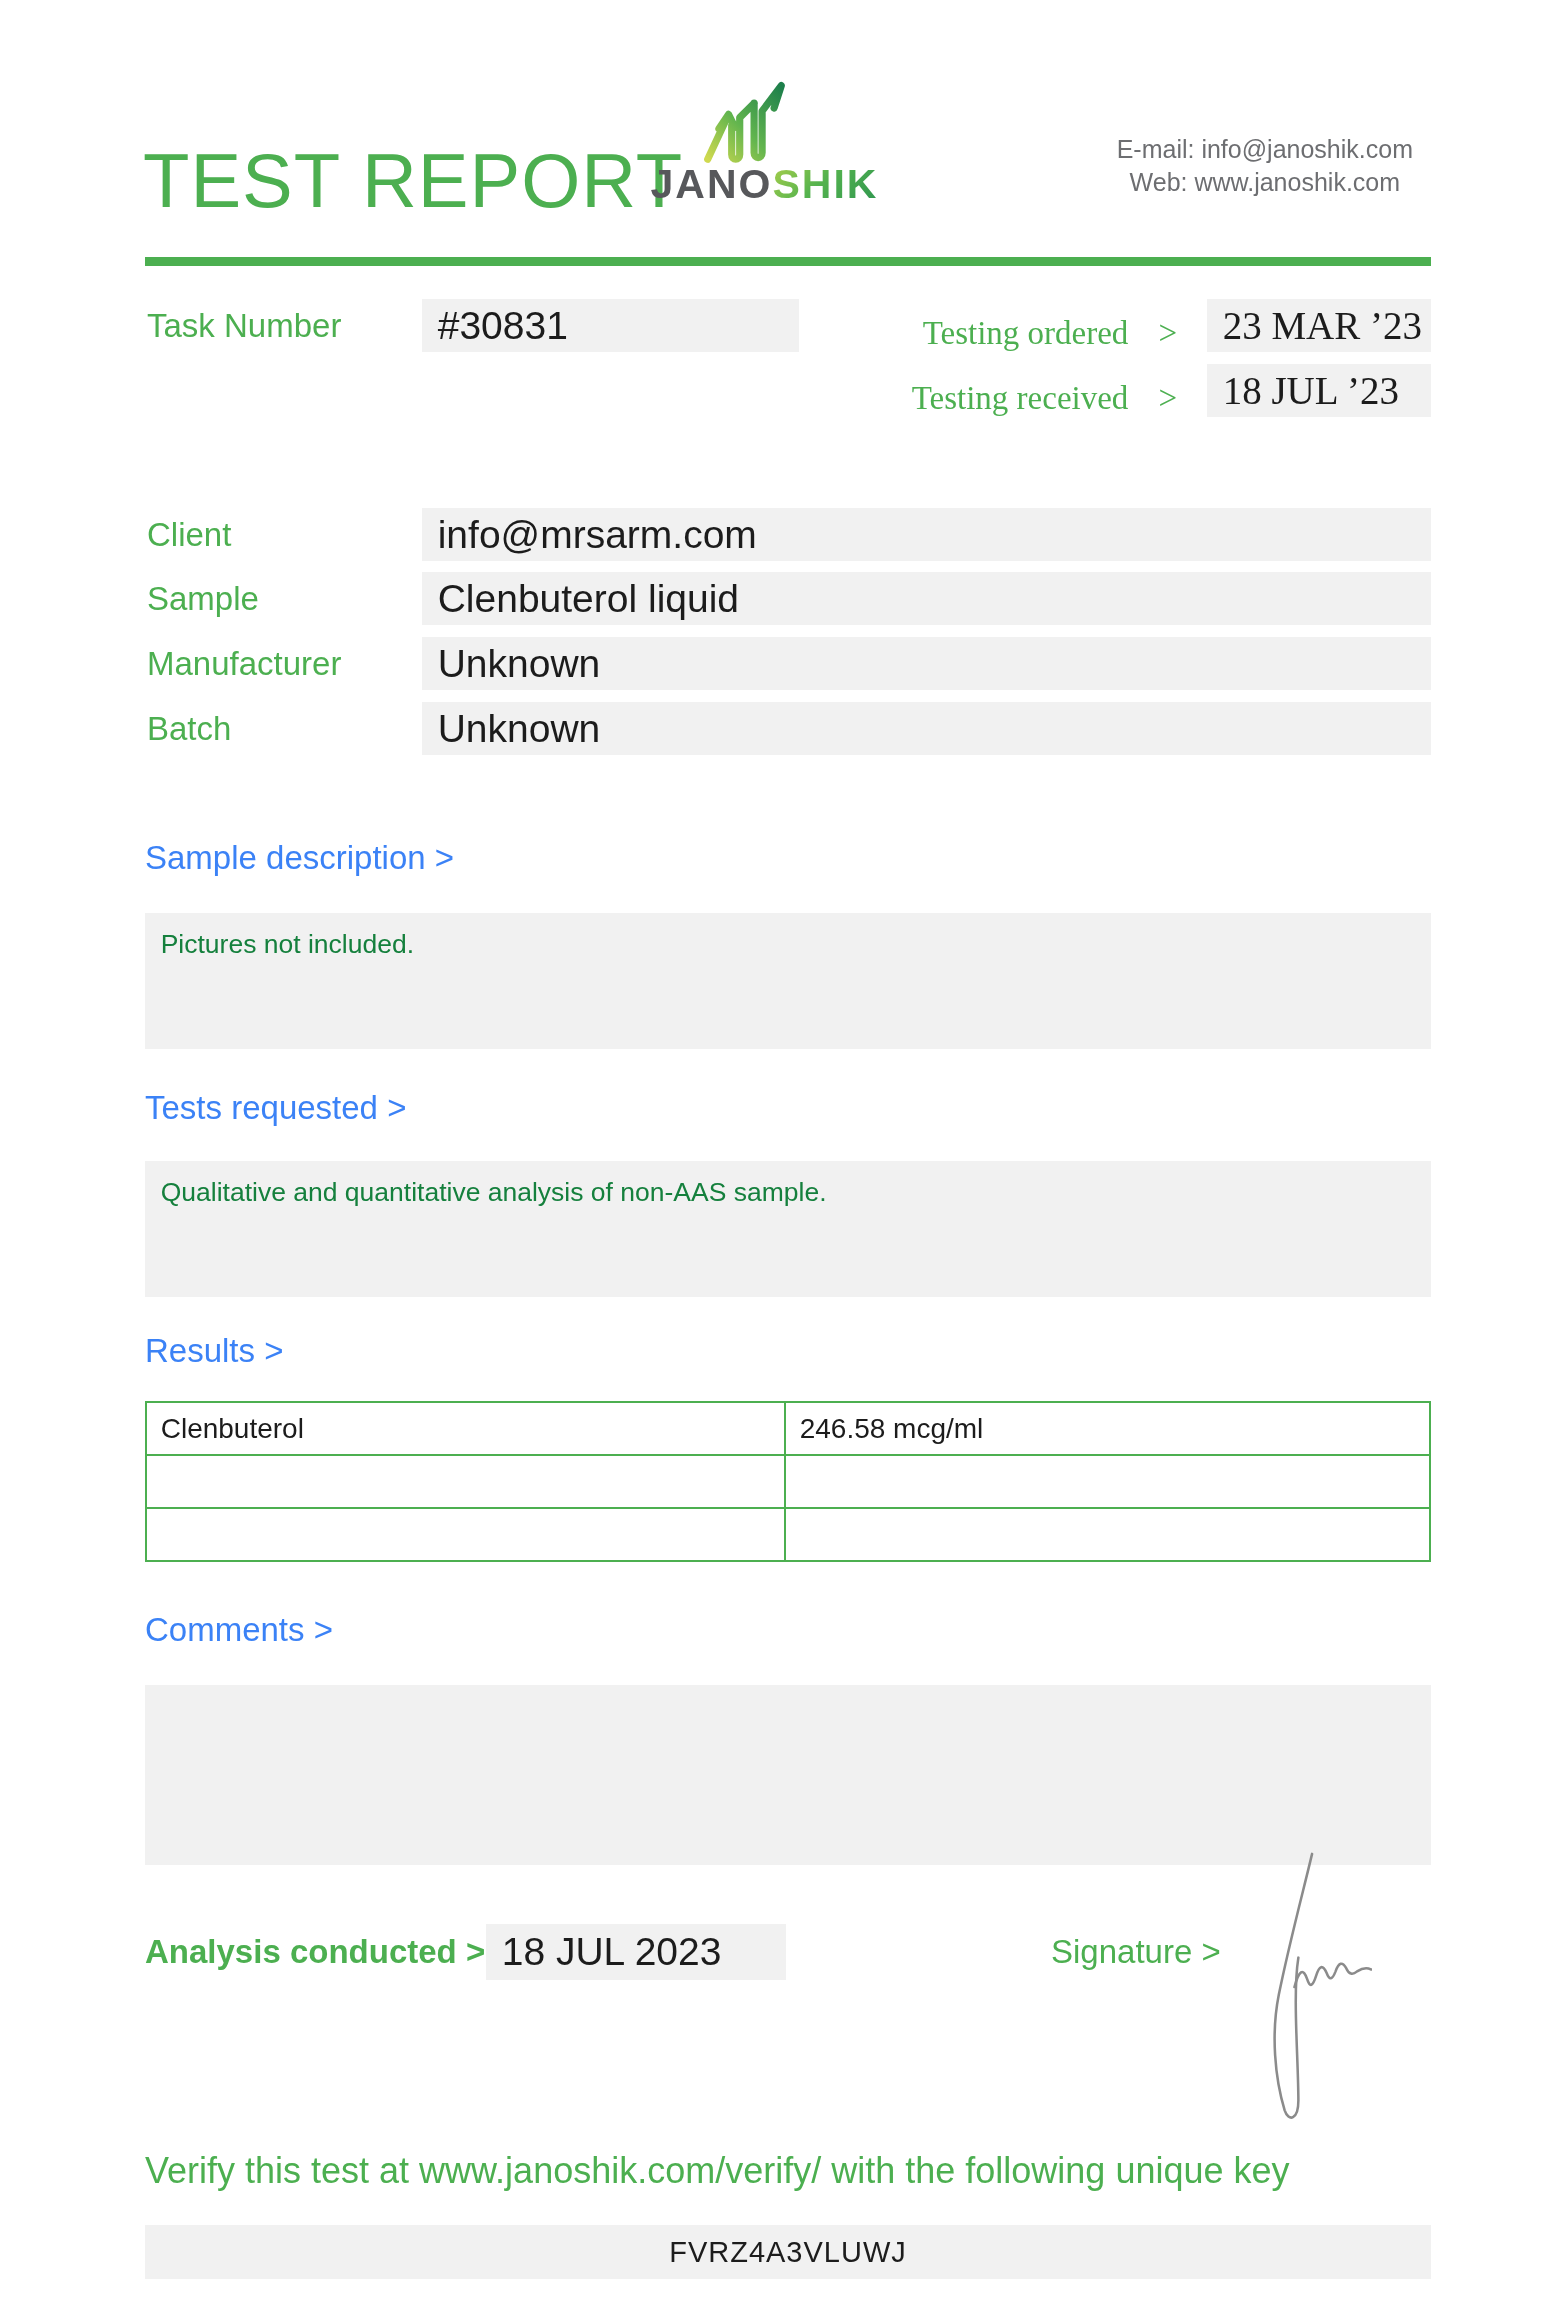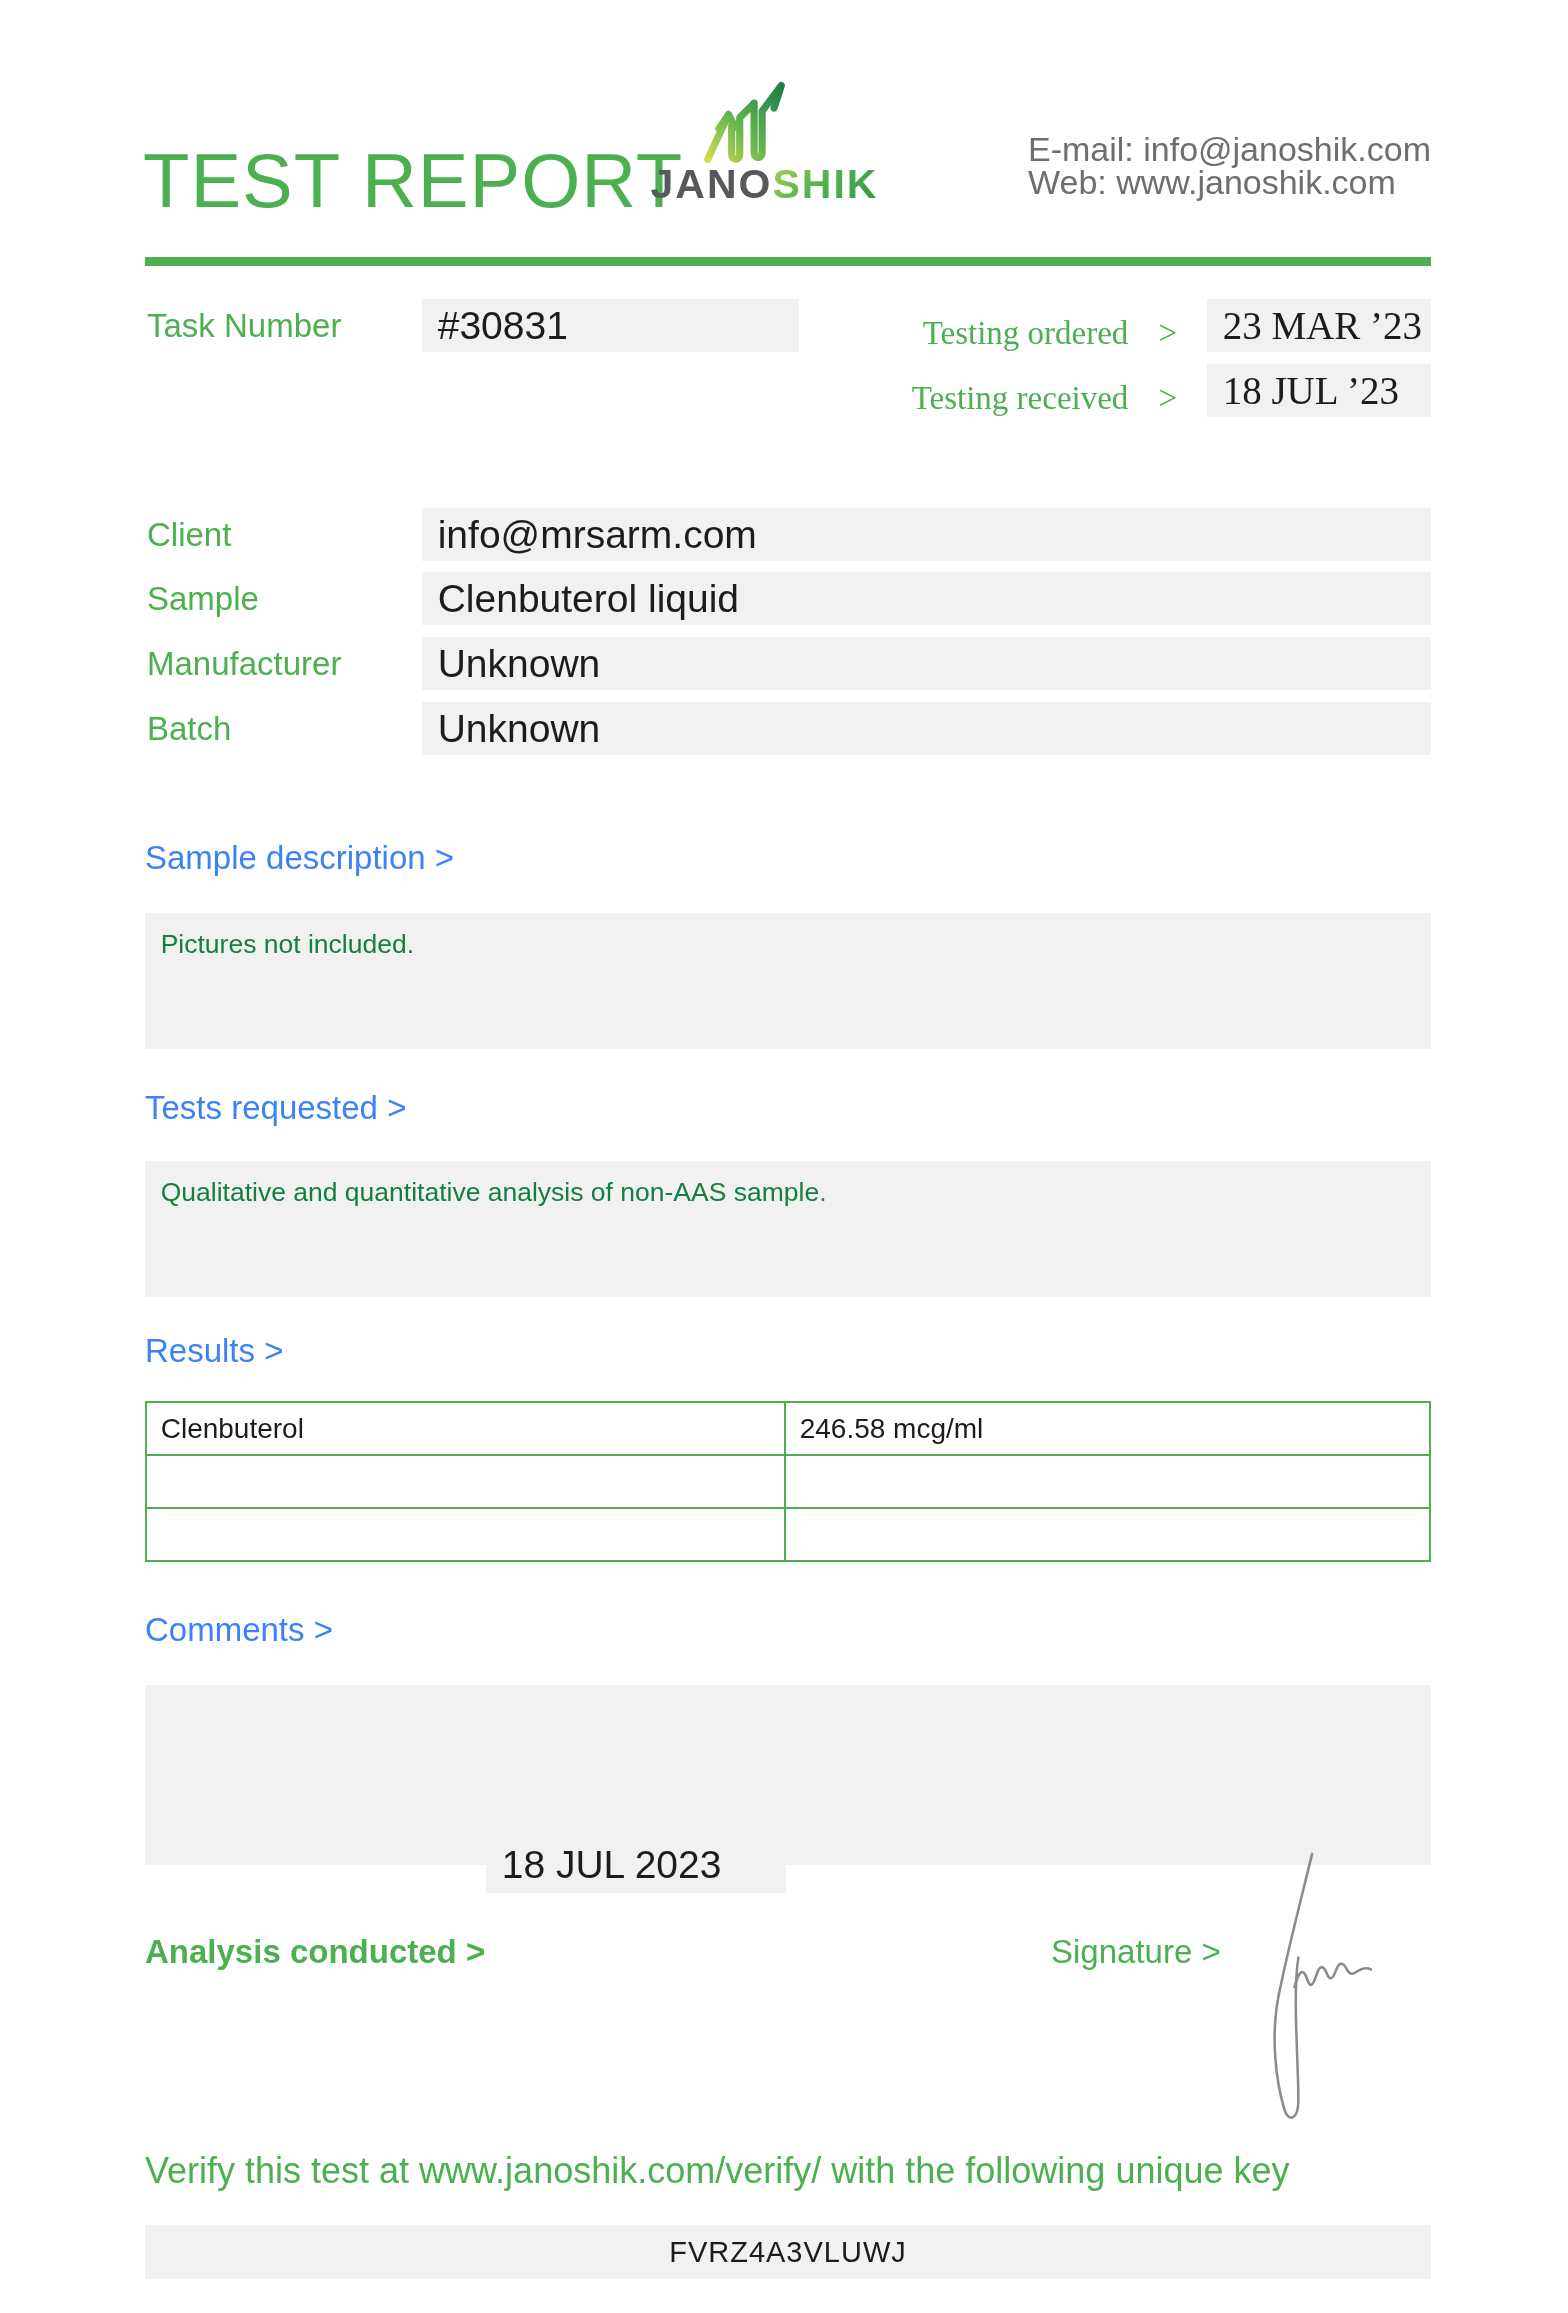--- a/index.html
+++ b/index.html
@@ -18,22 +18,22 @@
   .logo { position:absolute; left:635px; top:76px; width:259px; text-align:center; }
   .logo-mark { display:block; margin:0 auto; width:147px; height:88px; }
   .logo-word { font-size:41px; font-weight:700; letter-spacing:2px; line-height:1; white-space:nowrap; }
   .logo-jano { color:#57585B; }
   .logo-shik {
     color:#2E9550;
     background:linear-gradient(135deg,#aed14b 0%,#55b34e 45%,#2e9550 100%);
     -webkit-background-clip:text; background-clip:text; -webkit-text-fill-color:transparent;
   }
   .contact {
-    position:absolute; right:137px; top:133px; text-align:left;
-    font-size:34px; line-height:33px; color:#6D6E71; white-space:nowrap;
+    position:absolute; right:155px; top:133px; text-align:center;
+    font-size:25px; line-height:33px; color:#6D6E71; white-space:nowrap;
   }
   .rule { position:absolute; left:145px; top:257px; width:1286px; height:8.8px; background:#4CAF50; }
   
   .lbl { color:#4CAF50; font-size:33px; white-space:nowrap; }
   .field {
     background:#F1F1F1; color:#1C1C1C; font-size:39px;
     display:flex; align-items:center; padding-left:15.7px; white-space:nowrap;
   }
   .vrow { position:absolute; height:53px; display:flex; align-items:center; }
   
@@ -56,21 +56,21 @@
   .results-table {
     position:absolute; left:145px; top:1401px; width:1286px;
     border-collapse:collapse; table-layout:fixed; background:#ffffff;
   }
   .results-table td {
     border:2.9px solid #4CAF50; height:53px; font-size:28px; color:#1C1C1C;
     padding-left:13.7px; vertical-align:middle; white-space:nowrap;
   }
   
   .analysis-label { left:145px; top:1924px; height:56px;font-weight:bold; }
-  .analysis-field { position:absolute; left:486px; top:1837px; width:300px; height:56px; }
+  .analysis-field { position:absolute; left:486px; top:1924px; width:300px; height:56px; }
   .signature-label { left:1051px; top:1924px; height:56px; }
   .signature-svg { position:absolute; left:1259px; top:1848px; width:113px; height:279px; }
   .verify {
     position:absolute; left:145px; top:2150px; width:1286px;
     font-size:36px; color:#4CAF50; white-space:nowrap;
   }
   .key-box {
     position:absolute; left:145px; top:2225px; width:1286px; height:54px;
     background:#F1F1F1; display:flex; align-items:center; justify-content:center;
     font-size:29px; color:#1C1C1C; letter-spacing:1px;

